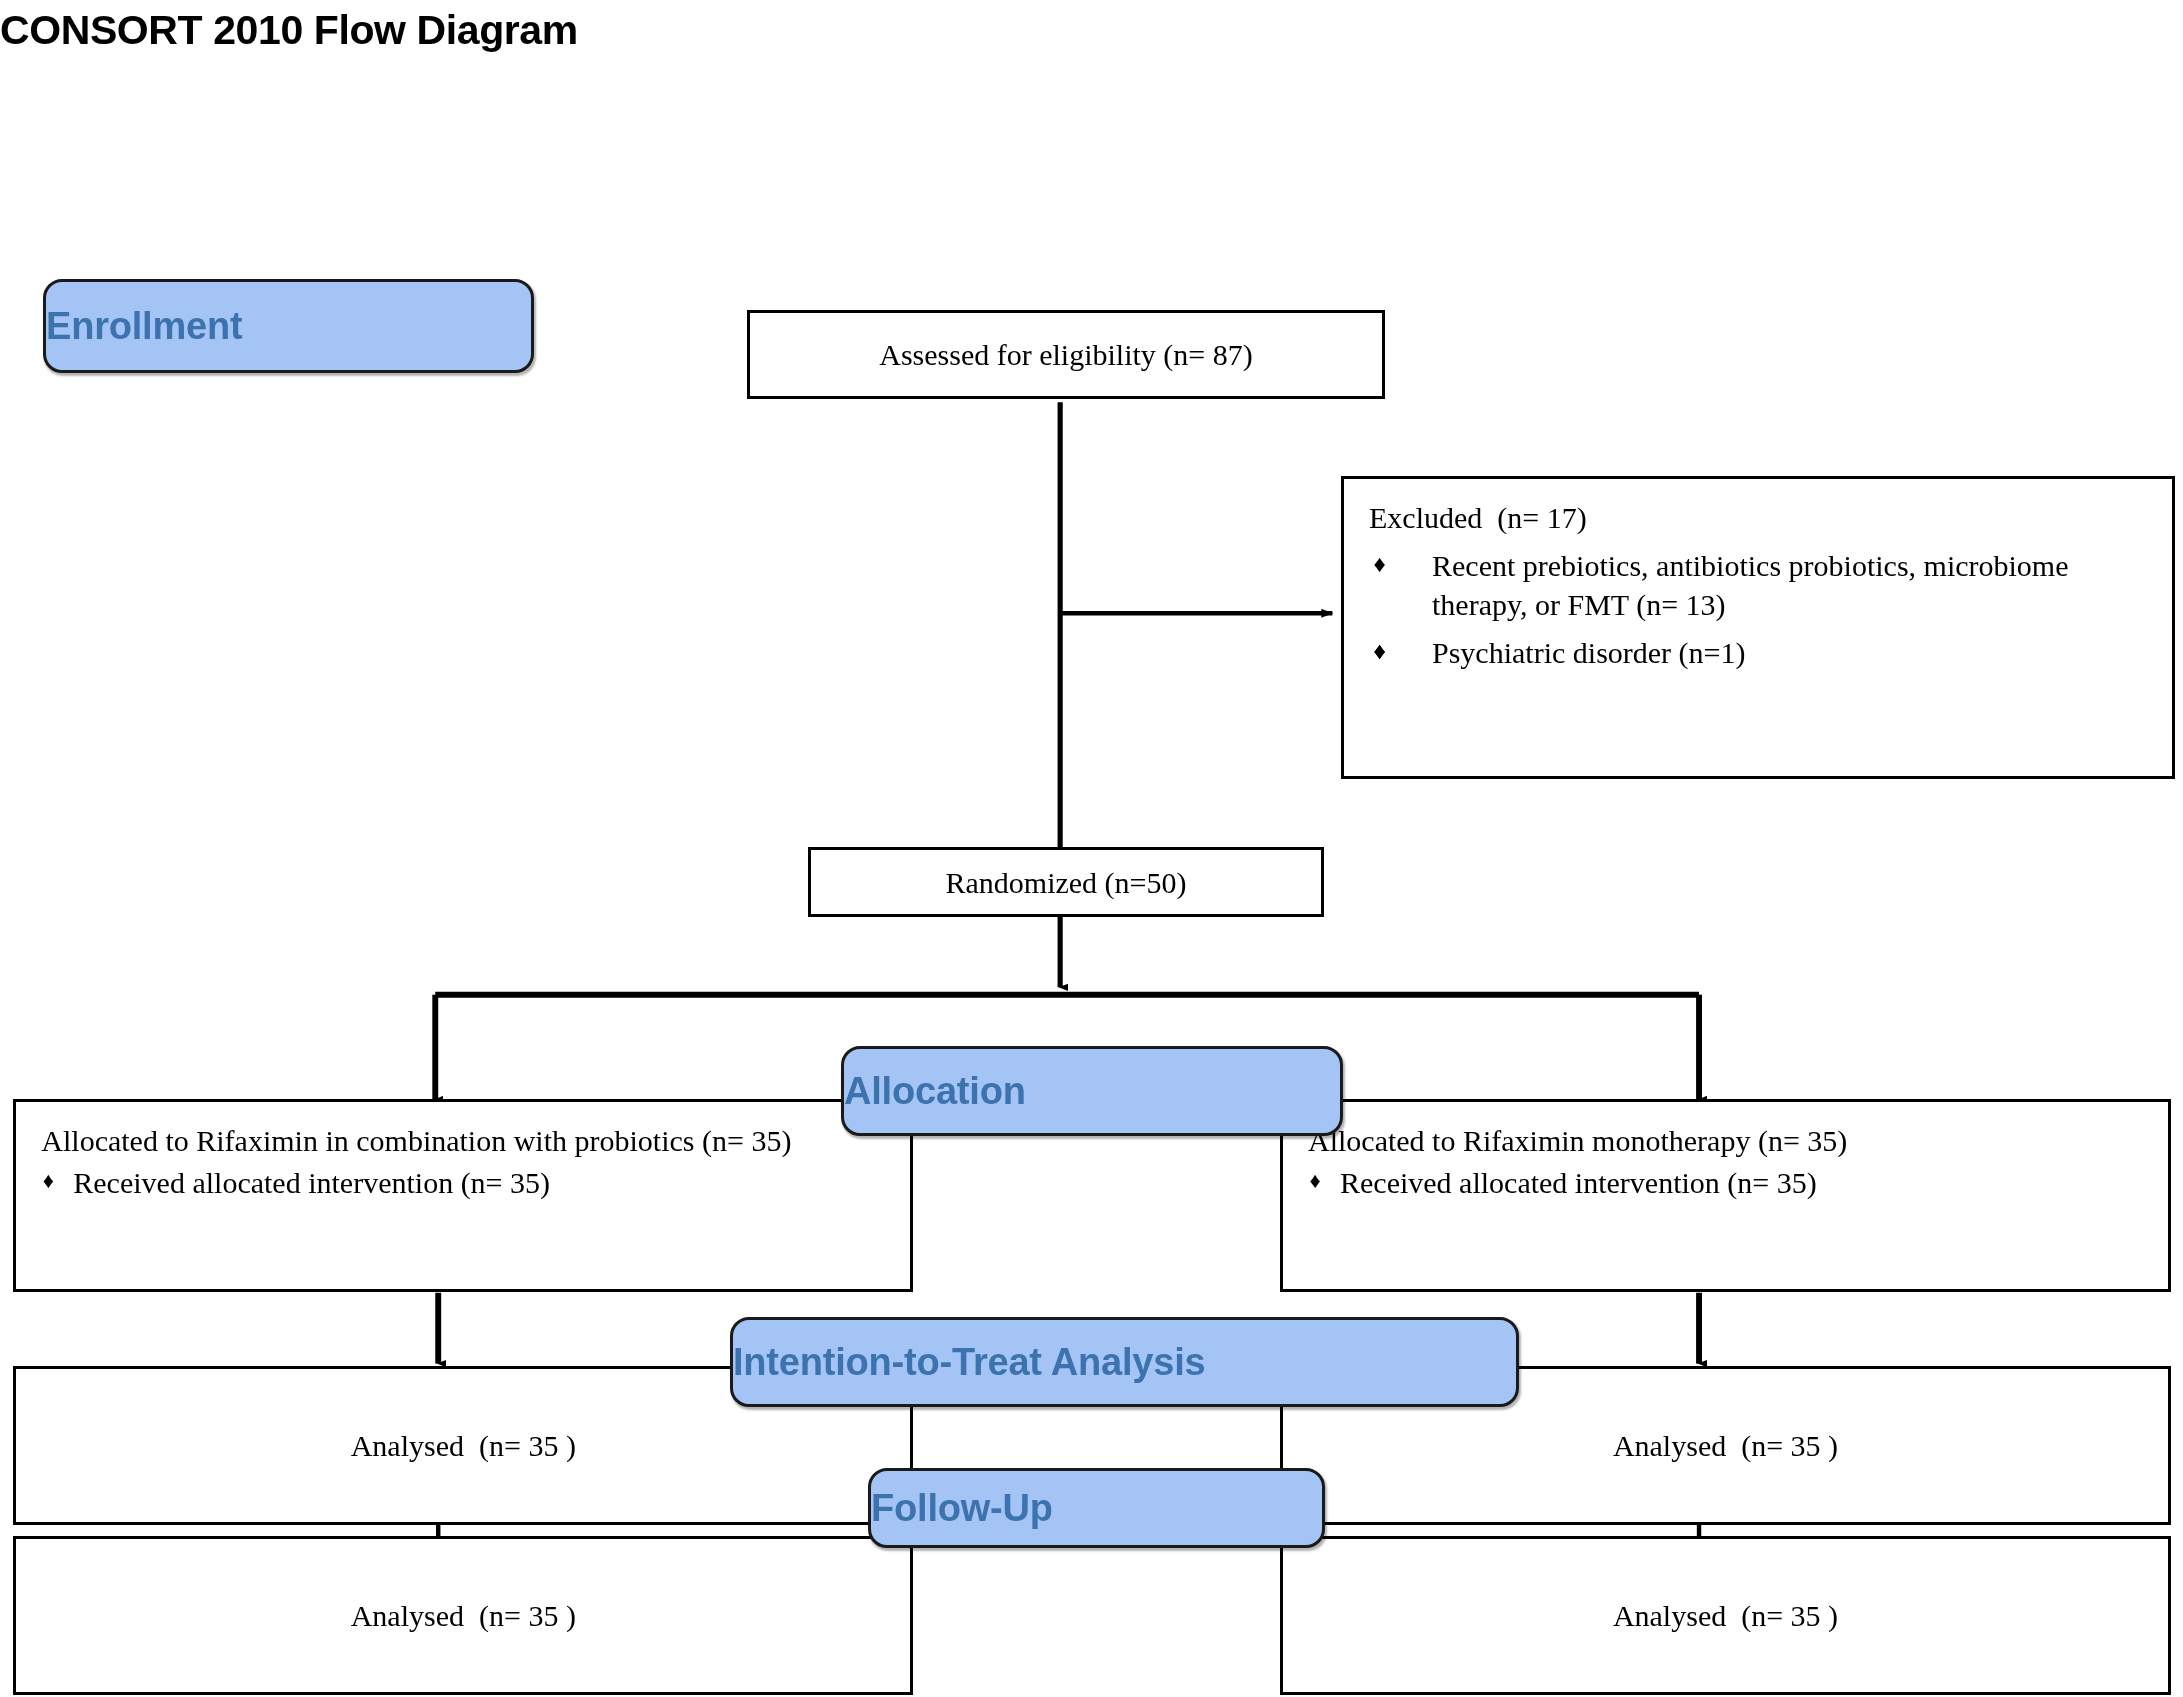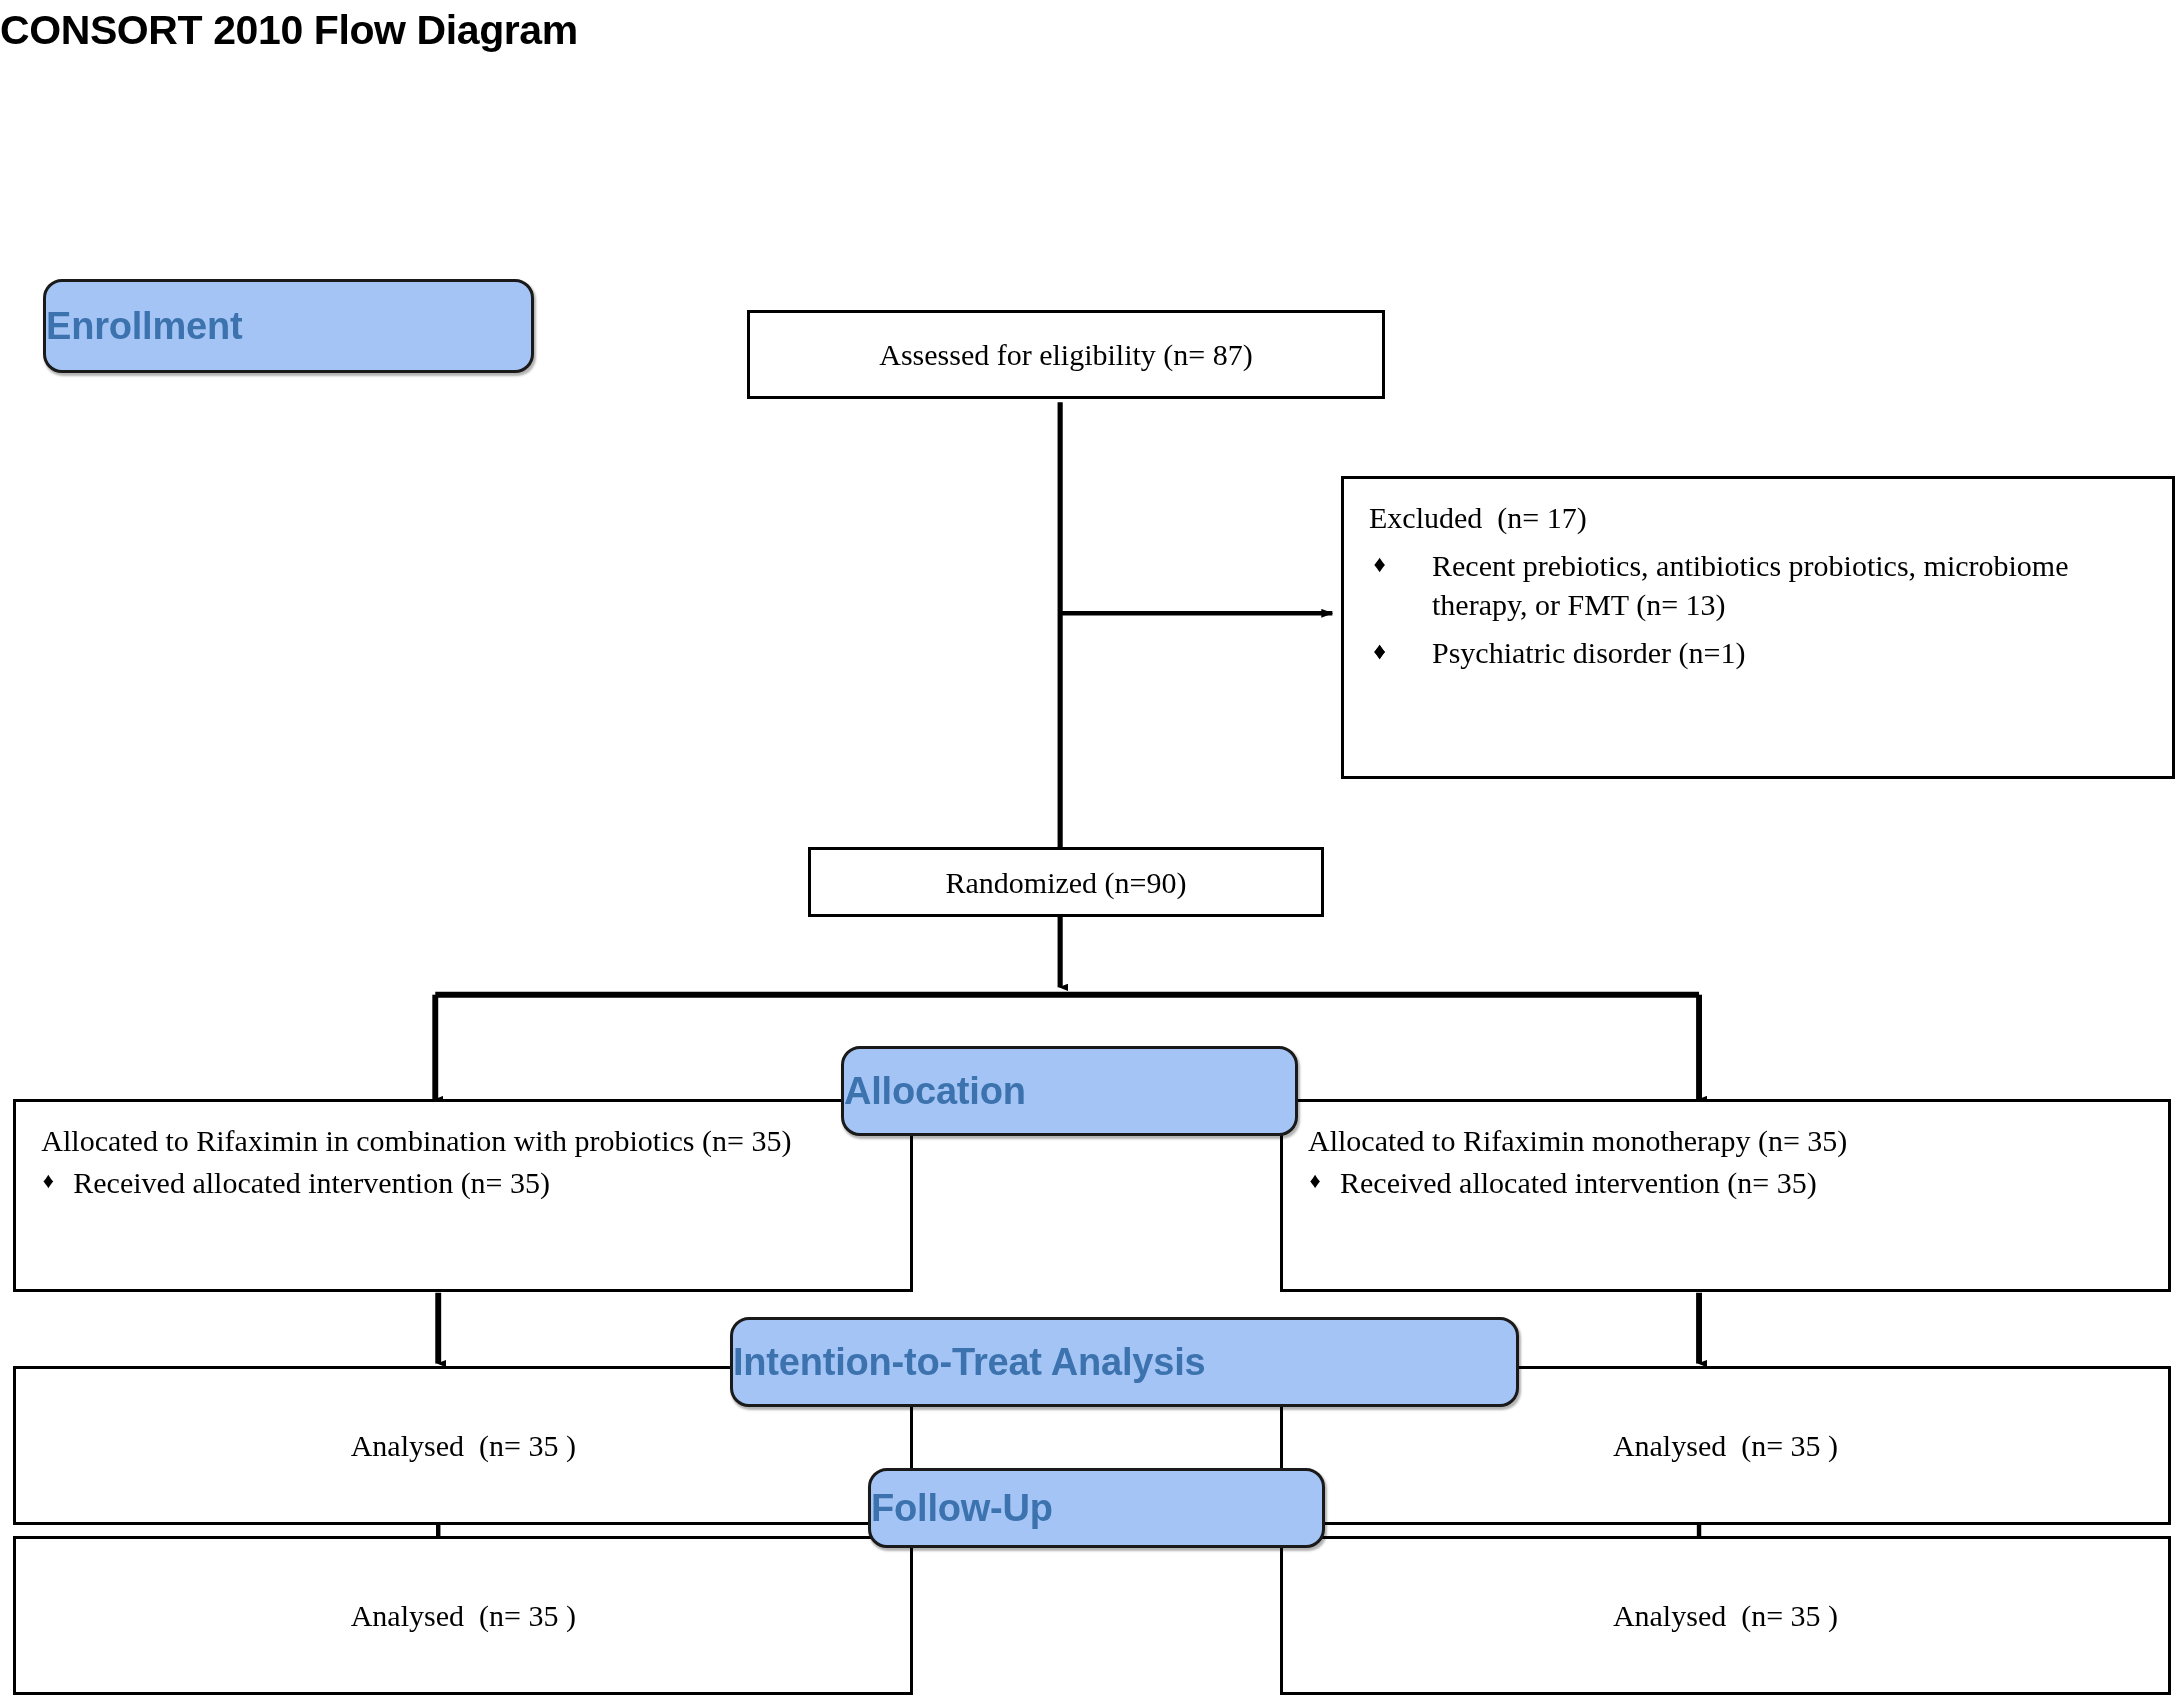--- a/index.html
+++ b/index.html
@@ -173,21 +173,21 @@
         <span class="bullet-glyph">♦</span>
       </li>
       <li>
         <span class="bullet-glyph">♦</span>
         <span>Psychiatric disorder (n=1)</span>
       </li>
     </ul>
   </div>
 
   <div class="flowbox box-centered" style="left:808px; top:847px; width:516px; height:70px;">
-    <span class="txt">Randomized (n=90)</span>
+    <span class="txt">Randomized (n=50)</span>
   </div>
 
   <div class="flowbox box-left" style="left:13.3px; top:1099px; width:900px; height:193px;">
     <div class="txt">Allocated to Rifaximin in combination with probiotics (n= 35)</div>
     <ul class="bullets tight">
       <li>
         <span class="bullet-glyph">♦</span>
         <span>Received allocated intervention (n= 35)</span>
       </li>
     </ul>
@@ -216,21 +216,21 @@
   </div>
 
   <div class="flowbox box-centered" style="left:1280px; top:1536px; width:891px; height:159px;">
     <span class="txt">Analysed  (n= 35 )</span>
   </div>
 
   <div class="stage-badge" style="left:43px; top:279px; width:491px; height:94px;">
     <span>Enrollment</span>
   </div>
 
-  <div class="stage-badge" style="left:841px; top:1046px; width:457px; height:90px;">
+  <div class="stage-badge" style="left:841px; top:1046px; width:502px; height:90px;">
     <span>Allocation</span>
   </div>
 
   <div class="stage-badge" style="left:730px; top:1317px; width:789px; height:90px;">
     <span>Intention-to-Treat Analysis</span>
   </div>
 
   <div class="stage-badge" style="left:868px; top:1468px; width:457px; height:80px;">
     <span>Follow-Up</span>
   </div>

